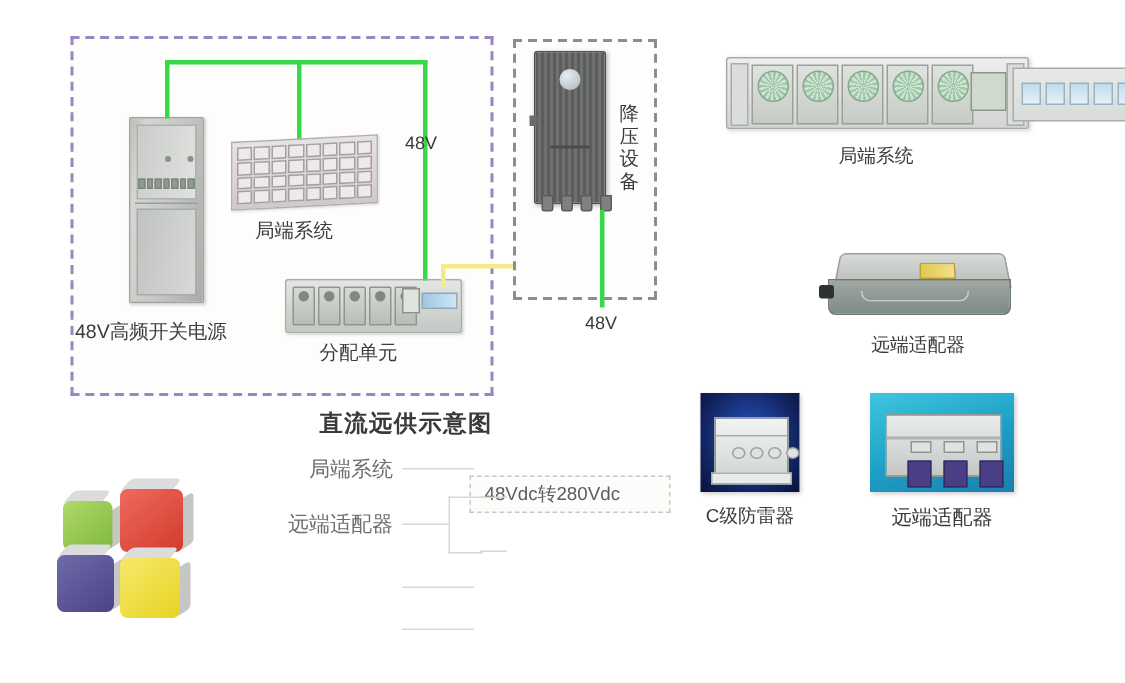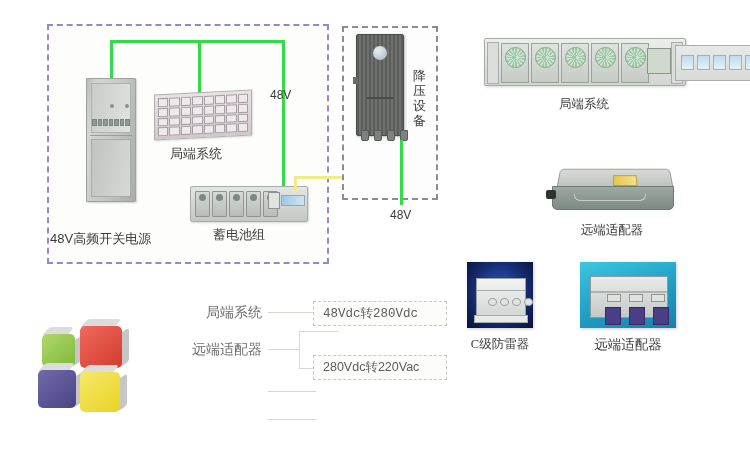--- a/index.html
+++ b/index.html
@@ -254,21 +254,21 @@
         <i></i>
         <i></i>
         <i></i>
         <i></i>
         <i></i>
         <i></i>
         <i></i>
       </div>
     <div class="cab-door"></div>
   </div>
-  <div class="abs lbl" style="left:50px;top:230px;">48V高频开关电源</div>
+  <div class="abs lbl" style="left:50px;top:212px;">48V高频开关电源</div>
 
   <div class="abs battery">
     <div class="bat-grid">
       <i></i>
         <i></i>
         <i></i>
         <i></i>
         <i></i>
         <i></i>
         <i></i>
@@ -305,21 +305,21 @@
     <div class="boost-mods">
         <i></i>
         <i></i>
         <i></i>
         <i></i>
         <i></i>
       </div>
     <div class="boost-ctrl"></div>
     <div class="boost-strip"></div>
   </div>
-  <div class="abs lbl" style="left:213px;top:226px;">蓄电池组</div>
+  <div class="abs lbl" style="left:213px;top:226px;">分配单元</div>
 
   <div class="abs wire-y" style="left:294px;top:178px;width:3px;height:14px;"></div>
   <div class="abs wire-y" style="left:294px;top:176px;width:98px;height:3px;"></div>
   <div class="abs wire-y" style="left:389px;top:134px;width:3px;height:44px;"></div>
   <div class="abs volt" style="left:345px;top:180px;">280V</div>
 
   <div class="abs box-right"></div>
 
   <div class="abs stepdown">
     <div class="sd-logo"></div>
@@ -373,21 +373,21 @@
     <div class="spd-body">
       <div class="spd-poles">
           <i></i>
           <i></i>
           <i></i>
           <i></i>
         </div>
     </div>
     <div class="spd-base"></div>
   </div>
-  <div class="abs cap" style="left:450px;top:336px;width:100px;font-family:Liberation Serif, serif;">C级防雷器</div>
+  <div class="abs cap" style="left:450px;top:336px;width:100px;">C级防雷器</div>
 
   <div class="photo photo-brk">
     <div class="brk-body">
       <div class="brk-tog">
           <i></i>
           <i></i>
           <i></i>
         </div>
       <div class="brk-sw">
           <i></i>
@@ -414,29 +414,29 @@
         <div class="side"></div>
         <div class="face"></div>
       </div>
     <div class="cube cube-yellow">
       <div class="top"></div>
         <div class="side"></div>
         <div class="face"></div>
       </div>
   </div>
 
+  <div class="abs tbl-title">直流远供示意图</div>
 
   <div class="row-lbl" style="left:150px;top:304px;width:112px;">局端系统</div>
   <div class="connector" style="left:268px;top:312px;width:48px;height:1px;"></div>
-  <div class="val-box" style="left:313px;top:301px;width:123px;height:23px;font-family:Liberation Mono, monospace;">48Vdc转280Vdc</div>
+  <div class="val-box" style="left:313px;top:317px;width:123px;height:23px;">48Vdc转280Vdc</div>
 
   <div class="row-lbl" style="left:136px;top:341px;width:126px;">远端适配器</div>
   <div class="connector" style="left:268px;top:349px;width:32px;height:1px;"></div>
   <div class="brk-line" style="left:299px;top:331px;width:22px;height:36px;"></div>
   <div class="connector" style="left:320px;top:331px;width:18px;height:1px;"></div>
   <div class="connector" style="left:320px;top:367px;width:18px;height:1px;"></div>
-  <div class="val-box" style="left:313px;top:355px;width:123px;height:23px;">280Vdc转220Vac</div>
 
   <div class="connector" style="left:268px;top:391px;width:48px;height:1px;"></div>
 
   <div class="connector" style="left:268px;top:419px;width:48px;height:1px;"></div>
 
 </div>
 
 </body></html>

